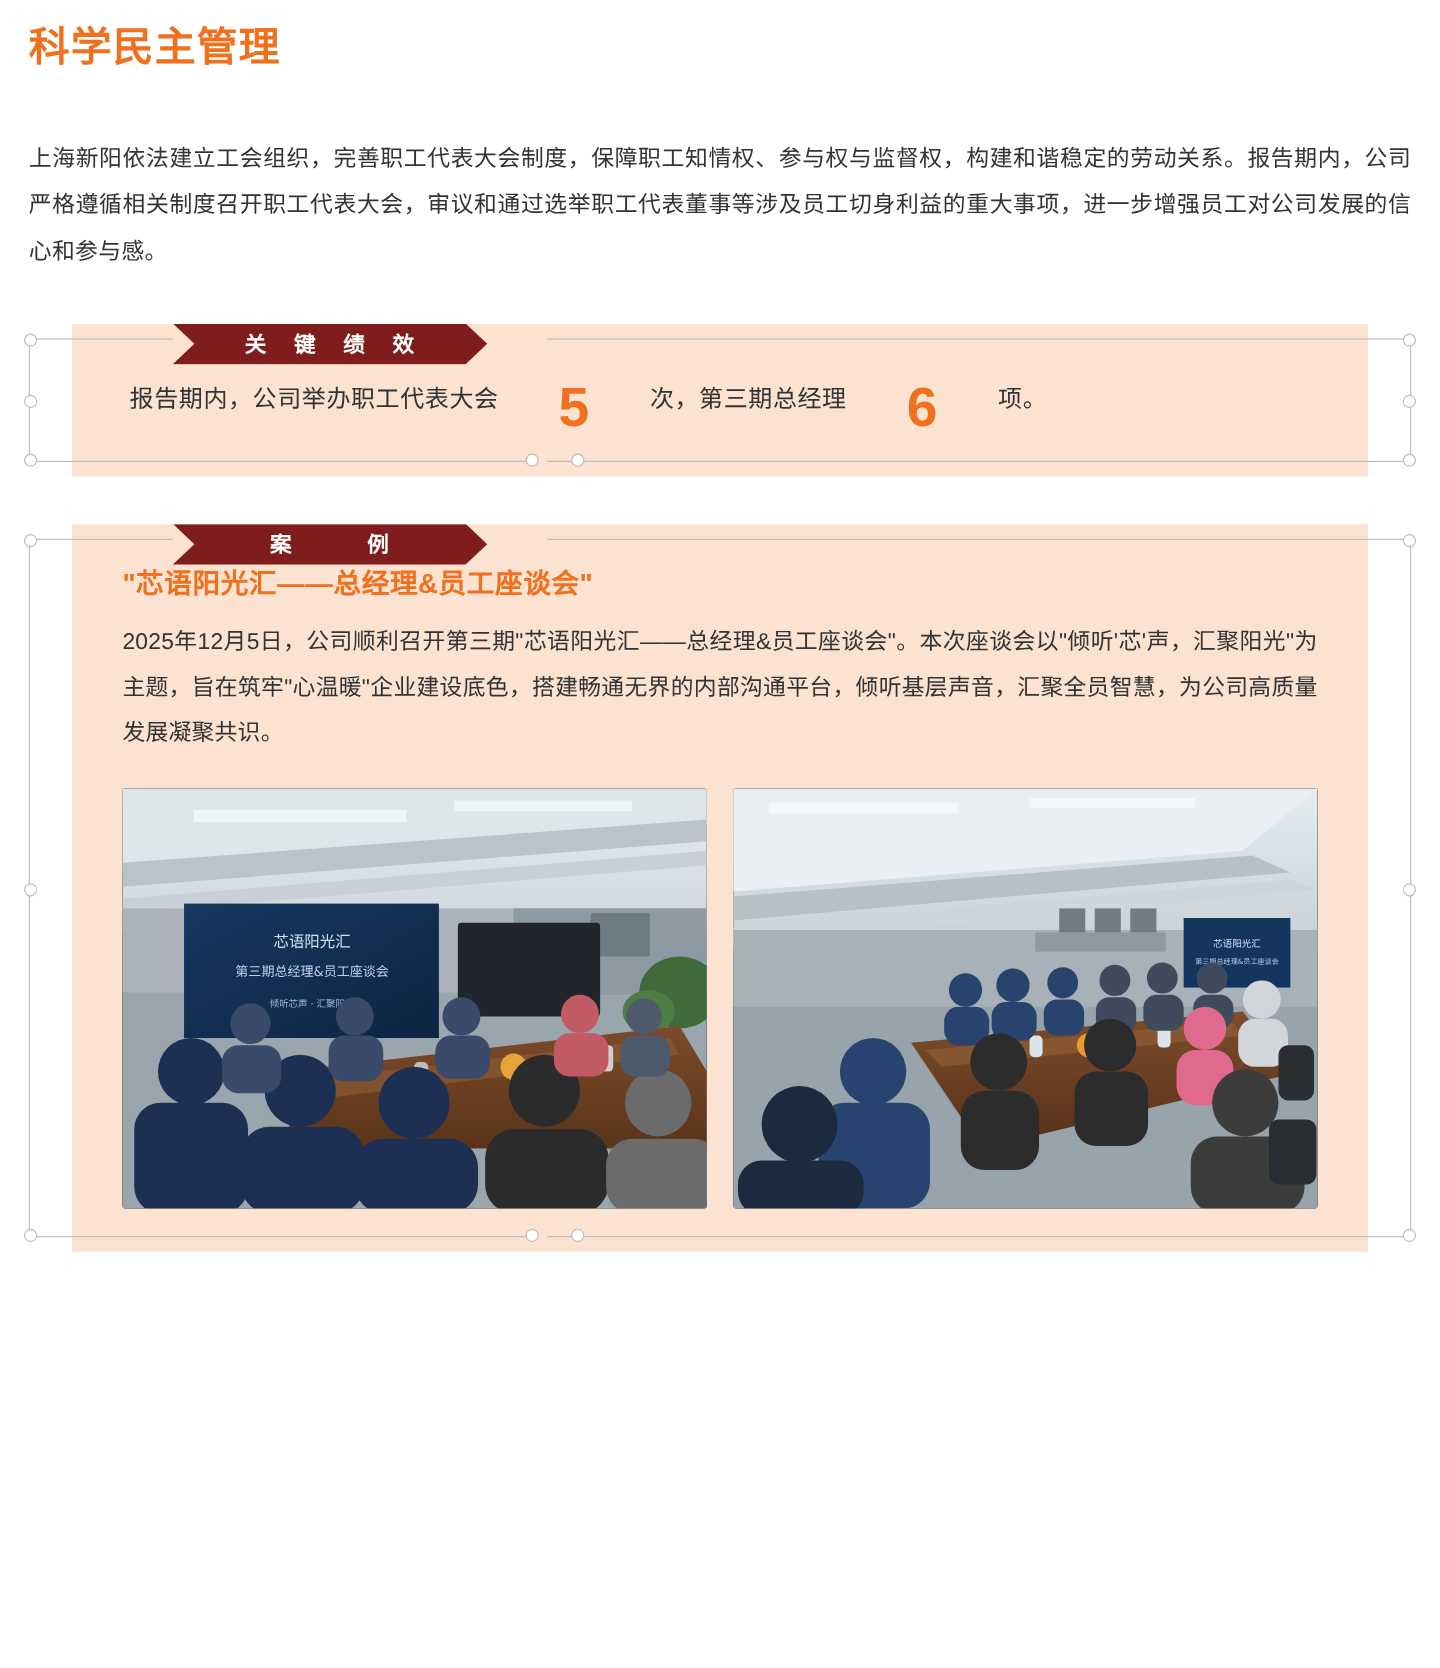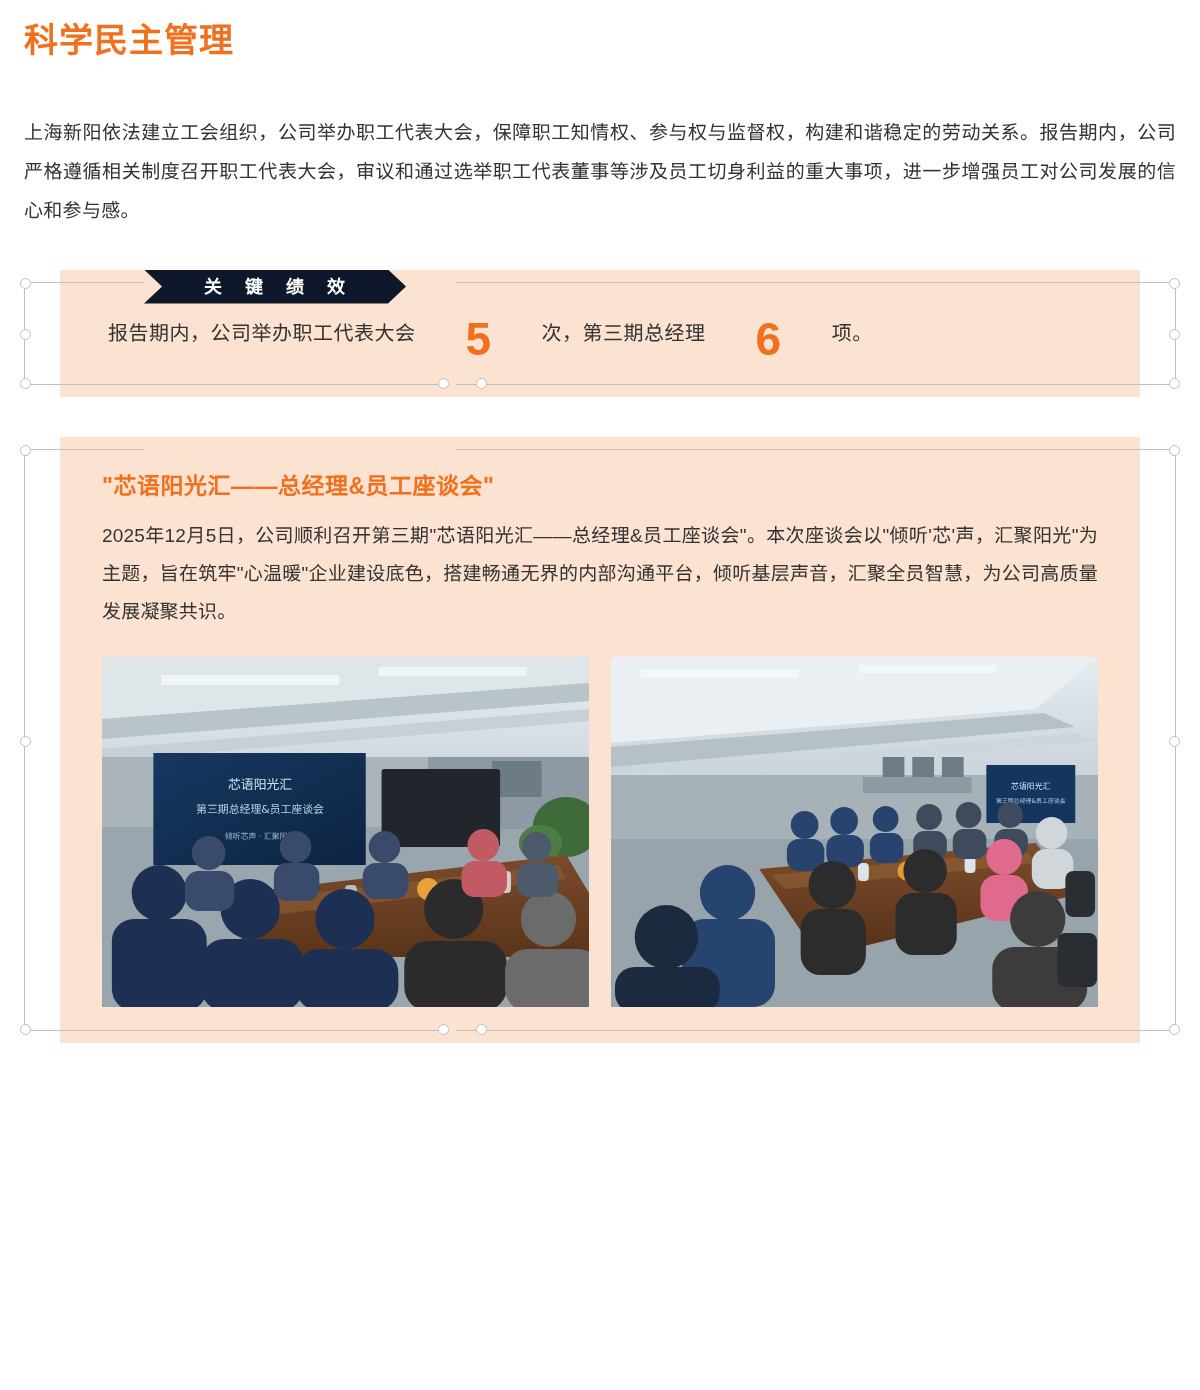--- a/index.html
+++ b/index.html
@@ -91,21 +91,21 @@
   .dot.d-bm1 { left: 414px; bottom: 8px; }
   .dot.d-bm2 { left: 452px; bottom: 8px; }
 
   
   .ribbon {
     position: absolute;
     left: 120px;
     top: 0;
     height: 34px;
     min-width: 262px;
-    background: #0f172a;
+    background: #7f1d1d;
     color: #ffffff;
     font-size: 18px;
     font-weight: bold;
     letter-spacing: 9px;
     text-align: center;
     line-height: 34px;
     padding: 0 26px 0 34px;
     box-sizing: border-box;
     clip-path: polygon(0 0, calc(100% - 18px) 0, 100% 50%, calc(100% - 18px) 100%, 0 100%, 18px 50%);
   }
@@ -182,21 +182,21 @@
   .frame-block.case .frame-lines .hline.bl { width: 420px; }
   .frame-block.case .frame-lines .hline.br { width: 720px; }
 </style>
 </head>
 <body>
 
 <div class="page">
 
   <h1 class="page-title">科学民主管理</h1>
 
-  <p class="body-para para-intro">上海新阳依法建立工会组织，公司举办职工代表大会，保障职工知情权、参与权与监督权，构建和谐稳定的劳动关系。报告期内，公司严格遵循相关制度召开职工代表大会，审议和通过选举职工代表董事等涉及员工切身利益的重大事项，进一步增强员工对公司发展的信心和参与感。</p>
+  <p class="body-para para-intro">上海新阳依法建立工会组织，完善职工代表大会制度，保障职工知情权、参与权与监督权，构建和谐稳定的劳动关系。报告期内，公司严格遵循相关制度召开职工代表大会，审议和通过选举职工代表董事等涉及员工切身利益的重大事项，进一步增强员工对公司发展的信心和参与感。</p>
 
   <div class="frame-block kpi">
     <div class="frame-lines">
       <div class="vline left"></div>
       <div class="vline right"></div>
       <div class="hline tl"></div>
       <div class="hline tr"></div>
       <div class="hline bl"></div>
       <div class="hline br"></div>
       <span class="dot d-tl"></span>
@@ -234,20 +234,21 @@
       <span class="dot d-tl"></span>
       <span class="dot d-tr"></span>
       <span class="dot d-bl"></span>
       <span class="dot d-br"></span>
       <span class="dot d-ml"></span>
       <span class="dot d-mr"></span>
       <span class="dot d-bm1"></span>
       <span class="dot d-bm2"></span>
     </div>
 
+    <div class="ribbon">案　　例</div>
 
     <div class="frame-inner case-box">
       <h2 class="case-title">"芯语阳光汇——总经理&amp;员工座谈会"</h2>
       <p class="case-body">2025年12月5日，公司顺利召开第三期"芯语阳光汇——总经理&amp;员工座谈会"。本次座谈会以"倾听'芯'声，汇聚阳光"为主题，旨在筑牢"心温暖"企业建设底色，搭建畅通无界的内部沟通平台，倾听基层声音，汇聚全员智慧，为公司高质量发展凝聚共识。</p>
 
       <div class="case-images">
 
         <div class="photo">
           <svg viewBox="0 0 493 350" preserveAspectRatio="none" aria-hidden="true">
             <defs>

